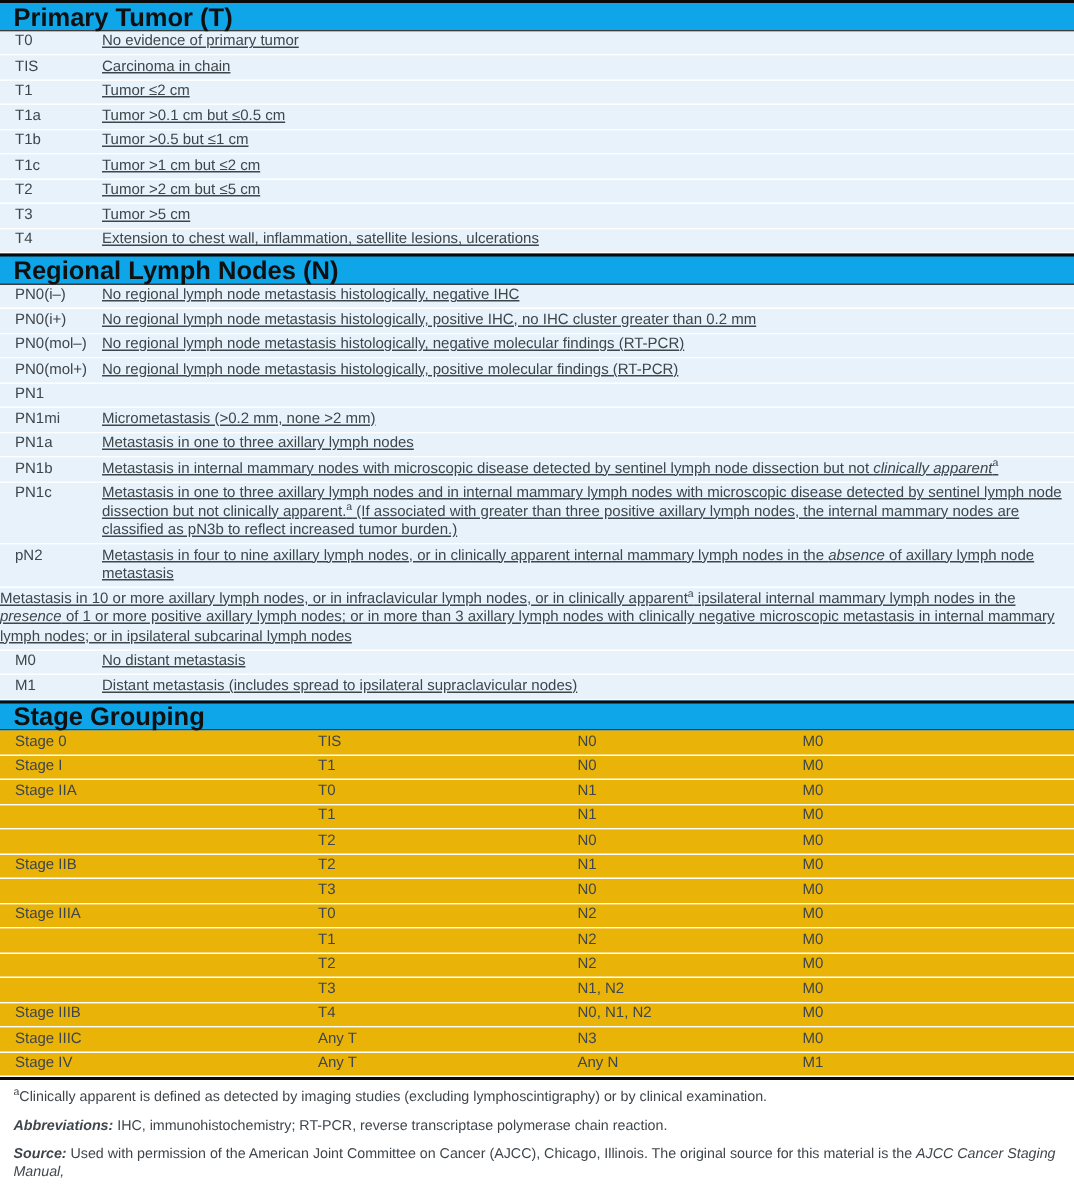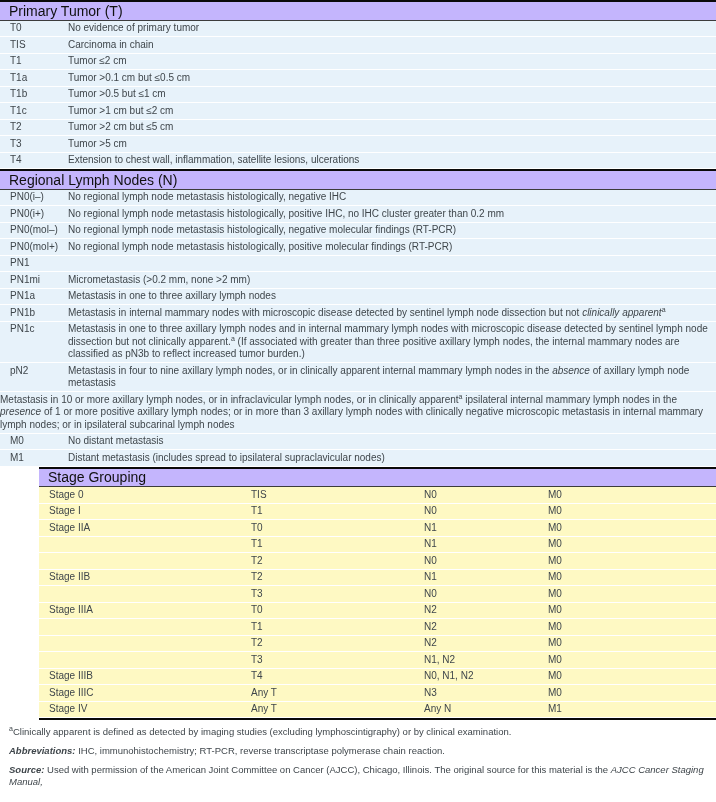--- a/index.html
+++ b/index.html
@@ -1,57 +1,57 @@
 <!DOCTYPE html>
 <html><head>
 <meta charset="utf-8">
 <style>
   html,body{margin:0;padding:0;background:#ffffff;}
   body{font-family:"Liberation Sans","DejaVu Sans",sans-serif;}
   .page{width:716px;min-height:802px;background:#ffffff;box-sizing:border-box;}
 
   .sec-header{
-    background:#c4b5fd;
+    background:#0ea5e9;
     border-top:2.5px solid #0a0a0a;
     border-bottom:1.5px solid #3c3c3c;
-    font-weight:normal;
-    font-size:14px;
+    font-weight:bold;
+    font-size:17px;
     color:#101010;
     padding:2.5px 0 2px 9px;
     line-height:13px;
   }
 
   .row{
     display:flex;
     background:#e7f2fa;
     border-bottom:1px solid #ffffff;
     font-size:10px;
     line-height:12.5px;
     color:#3f464b;
     padding:1.5px 0;
     box-sizing:border-box;
   }
   .row .code{flex:none;width:58px;padding-left:10px;box-sizing:content-box;}
-  .row .desc{flex:1;}
+  .row .desc{flex:1;text-decoration:underline;}
 
   .srow{
     display:flex;
-    background:#fef9c3;
+    background:#eab308;
     border-bottom:1px solid #ffffff;
     font-size:10px;
     line-height:12.5px;
     color:#3f464b;
     padding:1.5px 0;
   }
   .srow .c1{flex:none;width:202px;padding-left:10px;}
   .srow .c2{flex:none;width:173px;}
-  .srow .c3{flex:none;width:124px;}
+  .srow .c3{flex:none;width:150px;}
   .srow .c4{flex:1;}
 
-  .stage-section{border-bottom:2.5px solid #0a0a0a;margin-left:39px;}
+  .stage-section{border-bottom:2.5px solid #0a0a0a;}
 
   sup{font-size:7px;line-height:0;vertical-align:super;font-style:normal;}
   i.bi{font-weight:bold;}
 
   .footnotes{
     background:#ffffff;
     padding:6px 10px 8px 9px;
     font-size:9.5px;
     line-height:12px;
     color:#3f464b;

